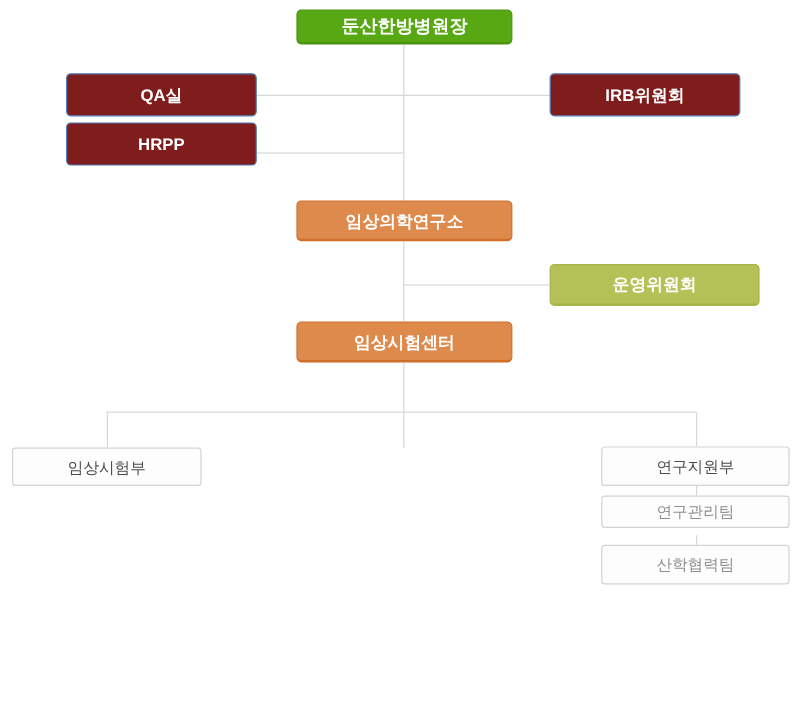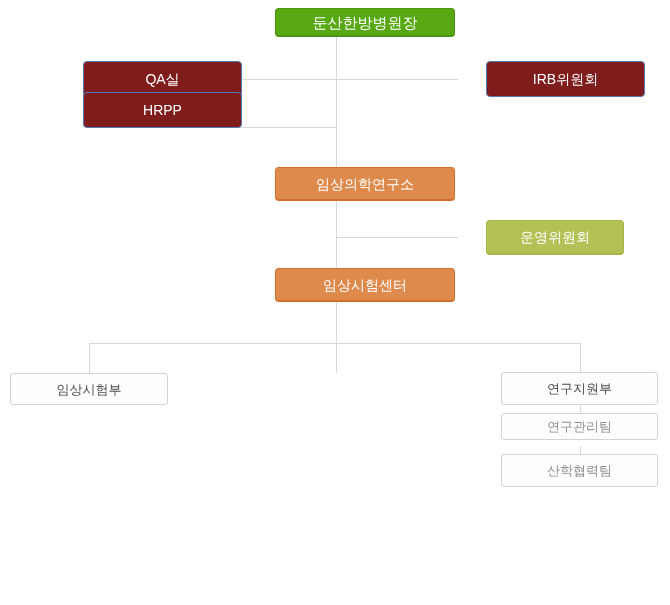--- a/index.html
+++ b/index.html
@@ -17,24 +17,23 @@
     display: flex;
     align-items: center;
     justify-content: center;
     text-align: center;
     border-radius: 4px;
     font-size: 14px;
     line-height: 1;
   }
   .node.colored {
     color: #ffffff;
-    font-weight: normal;
+    font-weight: bold;
     border-style: solid;
     border-width: 1px 1px 2px 1px;
-    margin-left: 28px;
   }
   .node.green  { background: #58a814; border-color: #4a9410; font-size: 15px; }
   .node.blue   { background: #7f1d1d; border-color: #5179b4; border-width: 1px; }
   .node.orange { background: #dd8a4c; border-color: #d06f2c; }
   .node.olive  { background: #b4c156; border-color: #a6b545; }
   .node.plain {
     background: #fdfdfd;
     border: 1px solid #d3d3d3;
     border-radius: 3px;
     color: #4b4b4b;
@@ -66,25 +65,25 @@
   <div class="line v" style="left:580px; top:343px; height:29px;"></div>
   <div class="line v" style="left:580px; top:405px; height:8px;"></div>
   <div class="line v" style="left:580px; top:446px; height:8px;"></div>
 
   <div class="node colored green" style="left:247px; top:8px;   width:180px; height:29px;">둔산한방병원장</div>
 
   <div class="node colored blue" style="left:55px;  top:61px;  width:159px; height:36px;">QA실</div>
 
   <div class="node colored blue" style="left:458px; top:61px;  width:159px; height:36px;">IRB위원회</div>
 
-  <div class="node colored blue" style="left:55px;  top:92px; width:159px; height:36px;">HRPP</div>
+  <div class="node colored blue" style="left:55px;  top:102px; width:159px; height:36px;">HRPP</div>
 
   <div class="node colored orange" style="left:247px; top:167px; width:180px; height:34px;">임상의학연구소</div>
 
-  <div class="node colored olive" style="left:458px; top:220px; width:138px; height:35px;">운영위원회</div>
+  <div class="node colored olive" style="left:458px; top:220px; width:175px; height:35px;">운영위원회</div>
 
   <div class="node colored orange" style="left:247px; top:268px; width:180px; height:34px;">임상시험센터</div>
 
   <div class="node plain" style="left:10px;  top:373px; width:158px; height:32px;">임상시험부</div>
 
 
   <div class="node plain" style="left:501px; top:372px; width:157px; height:33px;">연구지원부</div>
 
   <div class="node plain team" style="left:501px; top:413px; width:157px; height:27px;">연구관리팀</div>
 

